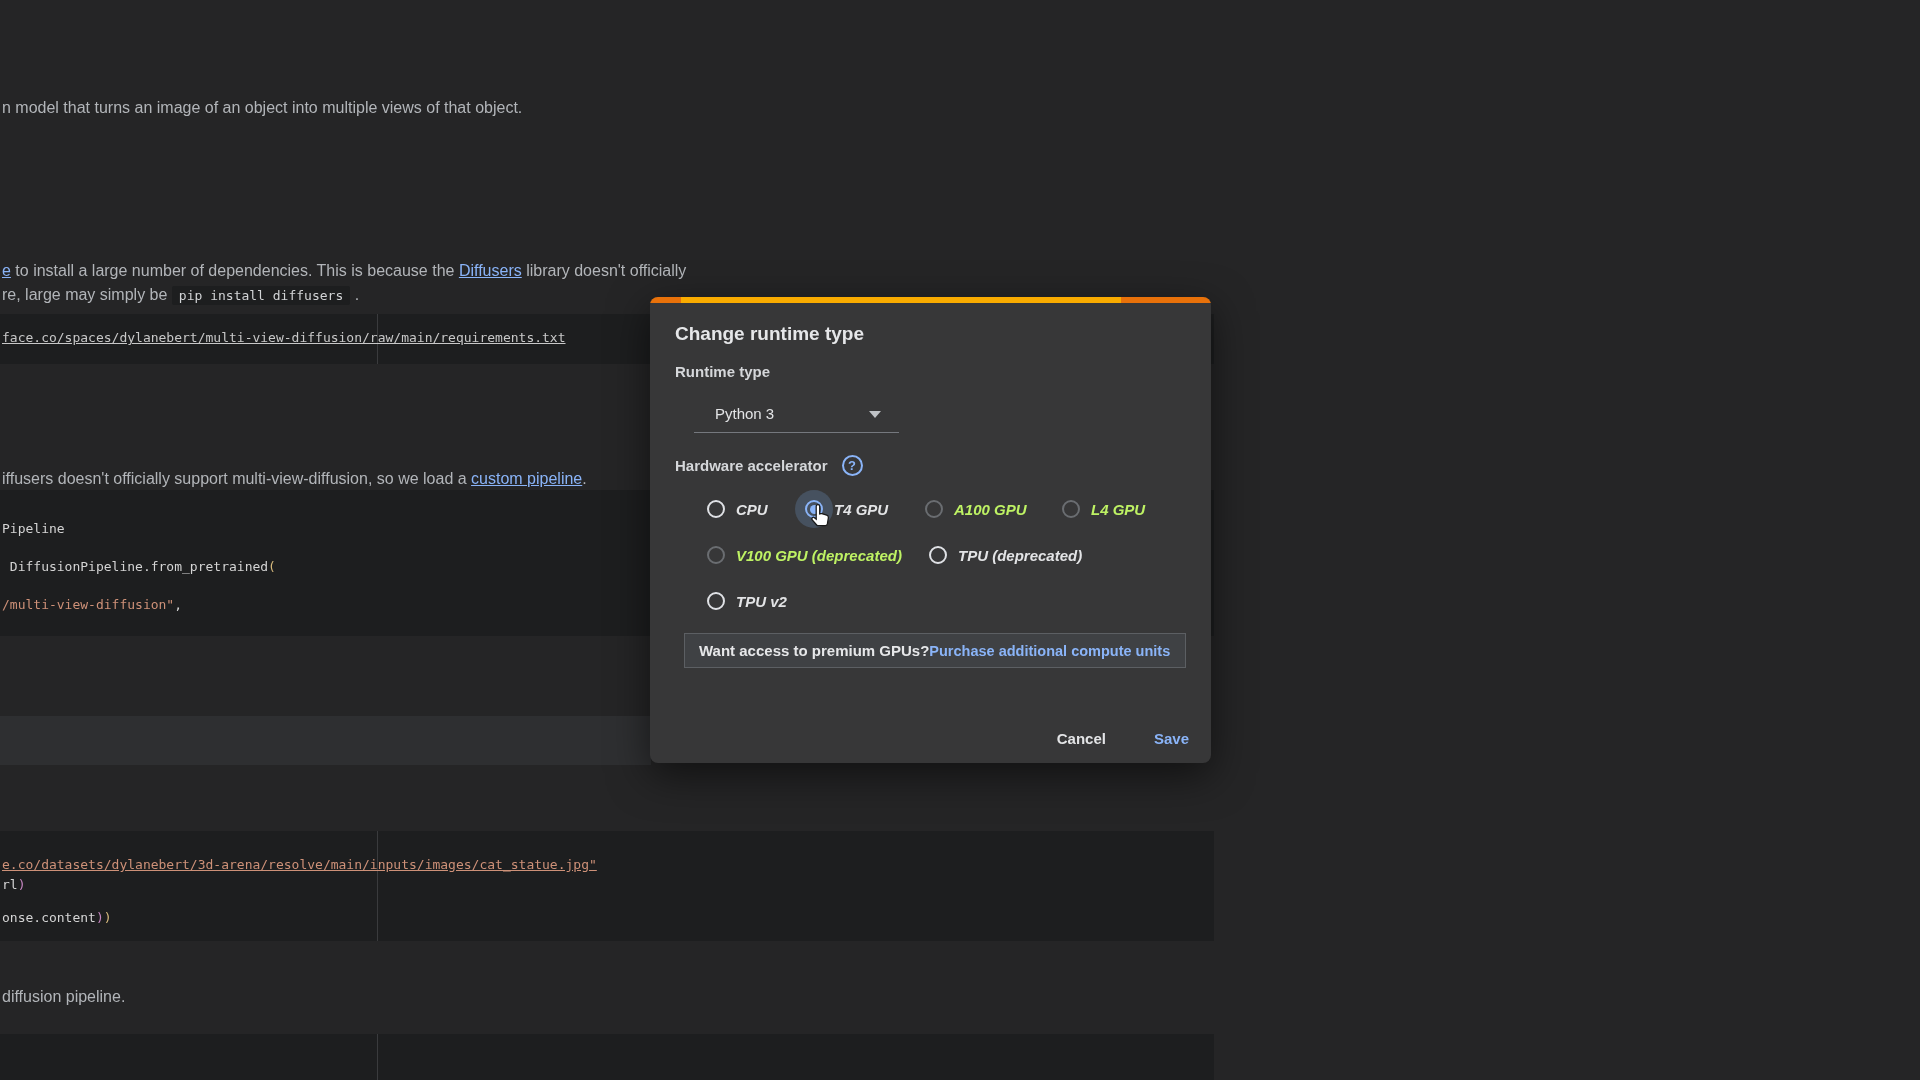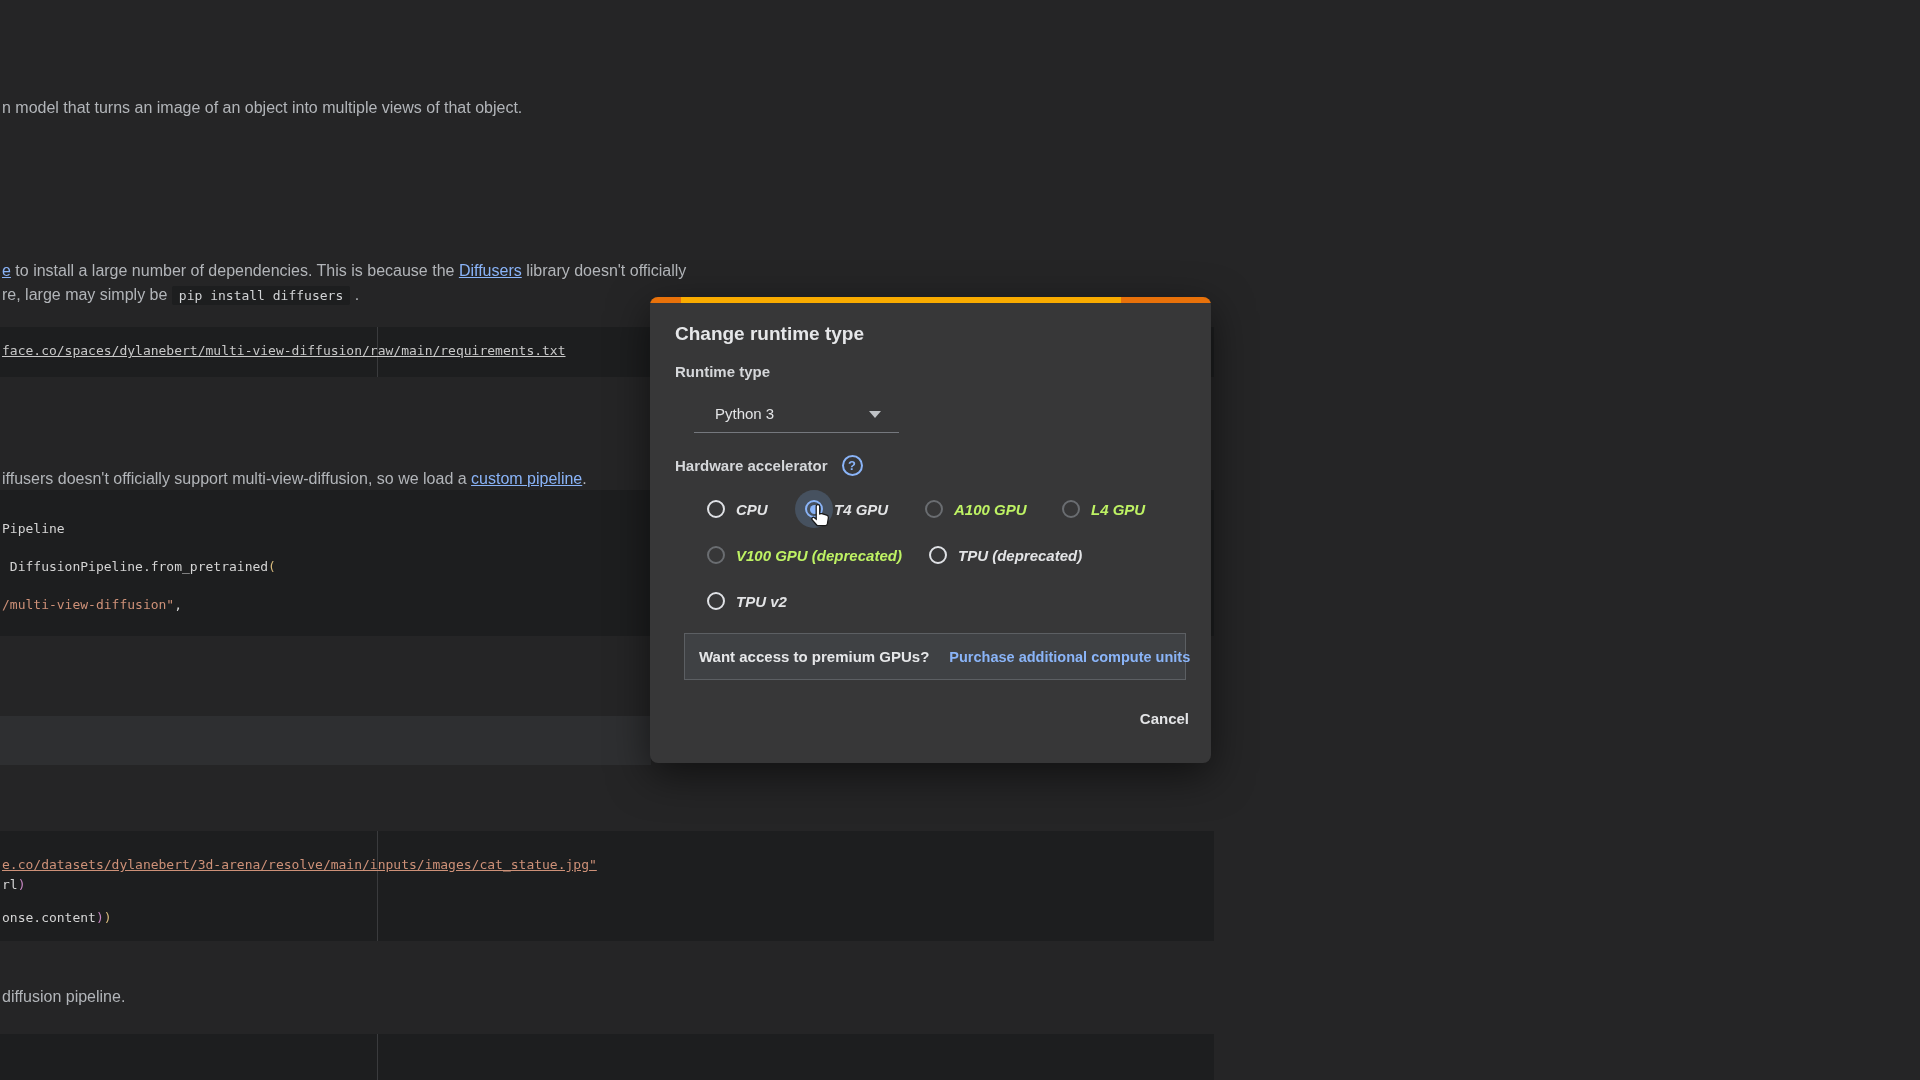--- a/index.html
+++ b/index.html
@@ -68,47 +68,47 @@
     position:absolute; left:0; top:0; width:18px; height:18px; border-radius:50%;
     border:2px solid #dfe1e5; display:flex; align-items:center; justify-content:center;
   }
   .radio.disabled { border-color:#6a6d71; }
   .radio.selected { border-color:#8ab4f8; }
   .radio .dot { width:9px; height:9px; border-radius:50%; background:#8ab4f8; }
   .radio-label { font-size:15px; font-weight:600; color:#e3e4e6; white-space:nowrap;font-style:italic; }
   .radio-label.disabled { color:#bef264; }
   .cursor-icon { position:absolute; left:158px; top:206px; width:26px; height:26px; }
   .banner {
-    position:absolute; left:34px; top:336px; width:502px; height:47px;
+    position:absolute; left:34px; top:336px; width:502px; height:35px;
     background:#3f4144; border:1px solid #5c5f63; display:flex; align-items:center;
-    padding:0 14px; gap:20px;
+    padding:0 14px; gap:0;
   }
   .banner-q { font-size:15px; font-weight:700; color:#e6e7e9; white-space:nowrap; }
   .banner-link { font-size:14.5px; font-weight:600; color:#8ab4f8; cursor:pointer; white-space:nowrap; }
-  .actions { position:absolute; right:22px; top:413px; height:36px; display:flex; align-items:center; gap:48px;flex-direction:column; }
+  .actions { position:absolute; right:22px; top:423px; height:36px; display:flex; align-items:center; gap:48px; }
   .btn { font-size:15px; font-weight:600; cursor:pointer; background:none; border:none; font-family:inherit; }
   .btn-cancel { color:#e3e4e6; }
   .btn-save { color:#8ab4f8; }
 </style>
 </head>
 <body>
 
 <div id="screen">
 
   <div class="bg-text" style="top:262px;">
     <span class="bg-link">e</span><span> to install a large number of dependencies. This is because the </span><span class="bg-link">Diffusers</span><span> library doesn't officially</span>
   </div>
 
   <div class="bg-text" style="top:99px;"><span>n model that turns an image of an object into multiple views of that object.</span></div>
 
   <div class="bg-text" style="top:286px;">
     <span>re, large may simply be </span><span class="code-chip">pip install diffusers</span><span> .</span>
   </div>
 
-  <div class="band" style="top:327px; height:50px;padding-left:36px;">
+  <div class="band" style="top:314px; height:50px;padding-left:36px;">
     <div class="gutter" style="left:377px;"></div>
     <div class="mono-line" style="top:16px;"><span class="mono-link">face.co/spaces/dylanebert/multi-view-diffusion/raw/main/requirements.txt</span></div>
   </div>
 
   <div class="bg-text" style="top:470px;">
     <span>iffusers doesn't officially support multi-view-diffusion, so we load a </span><span class="bg-link">custom pipeline</span><span>.</span>
   </div>
 
   <div class="band" style="top:490px; height:146px;padding-left:33px;">
     <div class="mono-line" style="top:31px;"><span>Pipeline</span></div>

